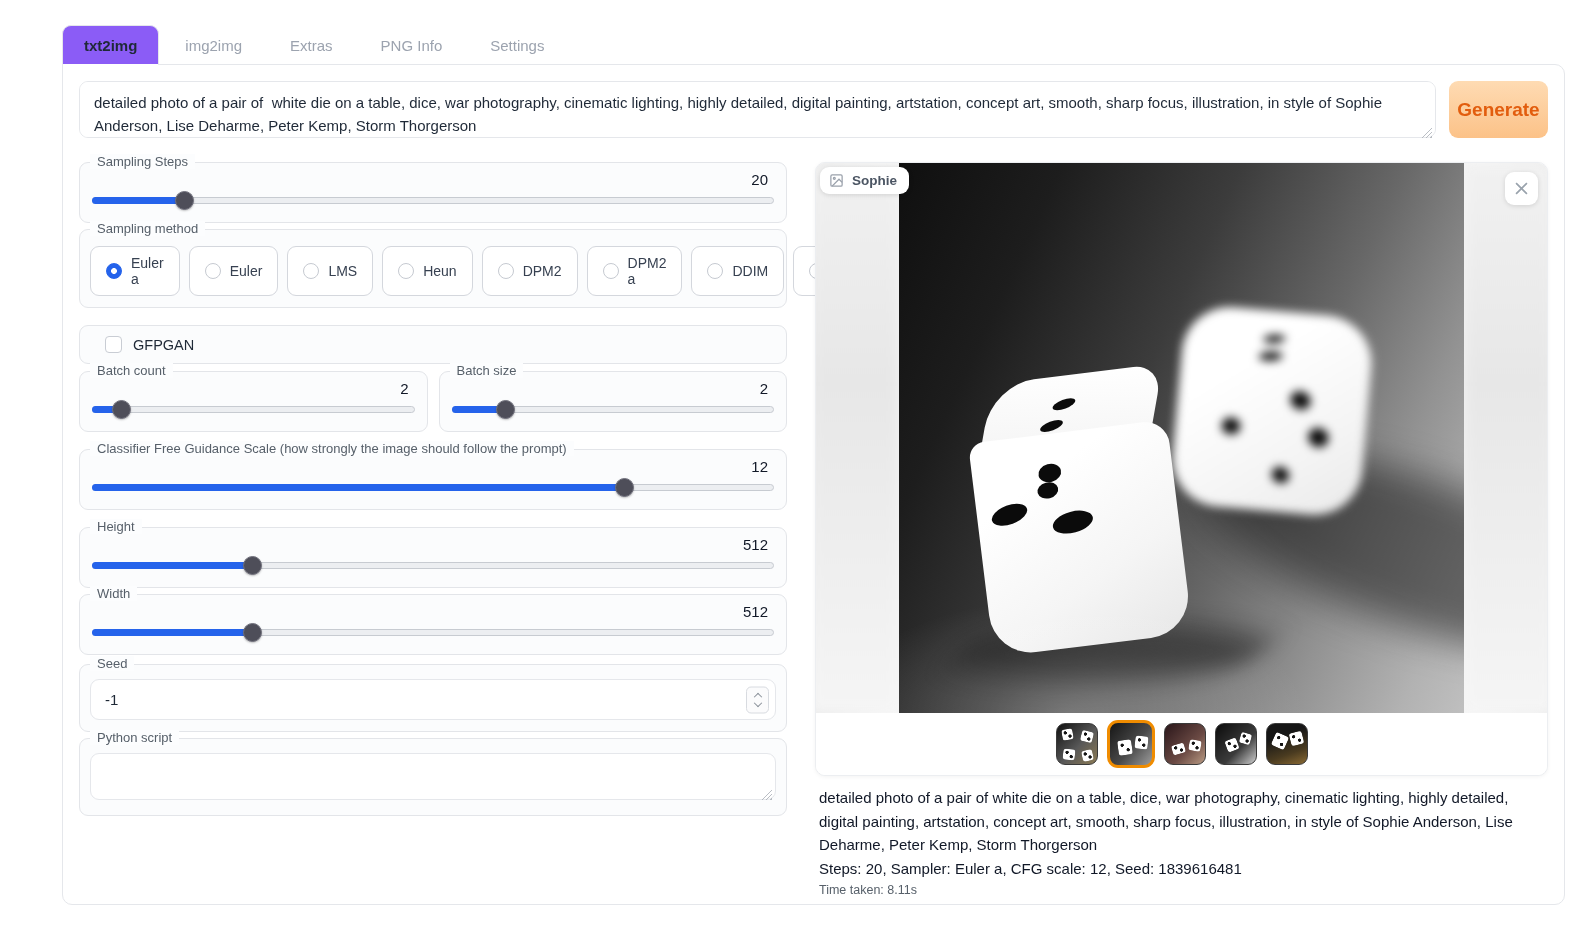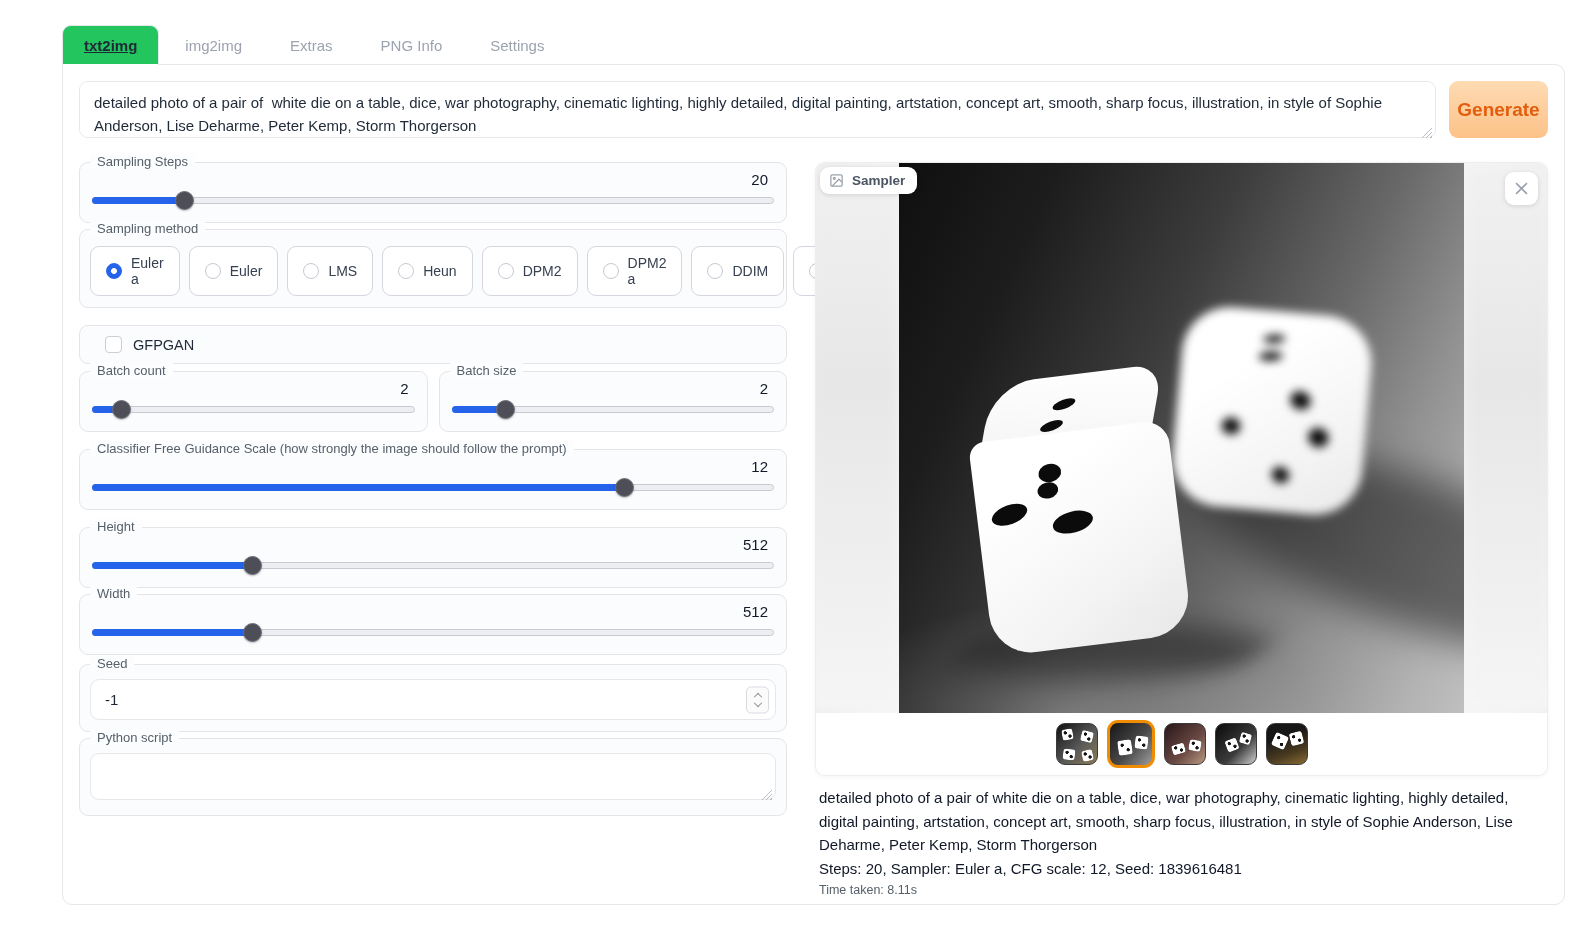--- a/index.html
+++ b/index.html
@@ -2,21 +2,21 @@
 <html><head>
 <meta charset="utf-8">
 <style>
   * { margin:0; padding:0; box-sizing:border-box; }
   html,body { background:#ffffff; font-family:"Liberation Sans","DejaVu Sans",sans-serif; color:#111827; }
   .page { width:1594px; height:935px; position:relative; overflow:hidden; }
 
   
   .tabbar { position:absolute; left:62px; top:25px; display:flex; align-items:flex-end; z-index:3; }
   .tab { padding:11px 21px; font-size:15px; color:#9ca3af; font-weight:500; cursor:pointer; border:1px solid transparent; border-bottom:none; border-radius:9px 9px 0 0; background:transparent; margin-right:4px; }
-  .tab.active { background:#22c55e; border-color:#e5e7eb; color:#1f2937; font-weight:700; position:relative;text-decoration:underline; }
+  .tab.active { background:#8b5cf6; border-color:#e5e7eb; color:#1f2937; font-weight:700; position:relative; }
   .tab.active::after { content:""; position:absolute; left:0; right:0; bottom:-2px; height:3px; background:#fff; }
 
   
   .app { position:absolute; left:62px; top:64px; width:1503px; height:841px; border:1px solid #e5e7eb; border-radius:0 10px 10px 10px; background:#fff; padding:16px; }
 
   
   .prompt-row { display:flex; align-items:stretch; }
   .prompt-wrap { position:relative; flex:1; }
   .prompt-box { width:100%; height:57px; border:1px solid #e5e7eb; border-radius:9px; padding:9px 14px; font-family:inherit; font-size:15px; line-height:1.55; color:#1f2937; resize:none; outline:none; background:#fff; }
   .resize-corner { position:absolute; right:4px; bottom:4px; width:11px; height:11px; background:repeating-linear-gradient(135deg, transparent 0 2px, #a8adb5 2px 3px); clip-path:polygon(100% 0,100% 100%,0 100%); opacity:.8; pointer-events:none; }
@@ -261,21 +261,21 @@
 
       <div class="right-col">
         <div class="gallery-card">
 
           <div class="output-chip">
             <svg width="15" height="15" viewBox="0 0 24 24" fill="none" stroke="#9aa1ab" stroke-width="2">
               <rect x="3" y="3" width="18" height="18" rx="2"></rect>
                 <circle cx="8.5" cy="8.5" r="1.5"></circle>
                 <path d="M21 15l-5-5L5 21"></path>
             </svg>
-            <span>Sampler</span>
+            <span>Sophie</span>
           </div>
 
           <button class="close-btn">
             <svg width="13" height="13" viewBox="0 0 12 12">
               <path d="M1 1 L11 11 M11 1 L1 11" stroke="#9aa3ad" stroke-width="1.6"></path>
             </svg>
           </button>
 
           <div class="image-area">
             <div class="side-blur l"></div>

